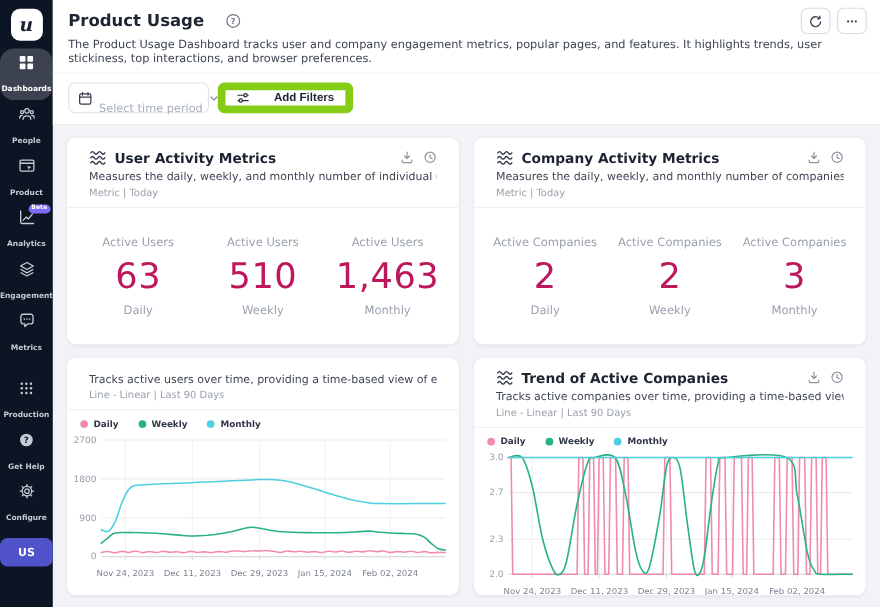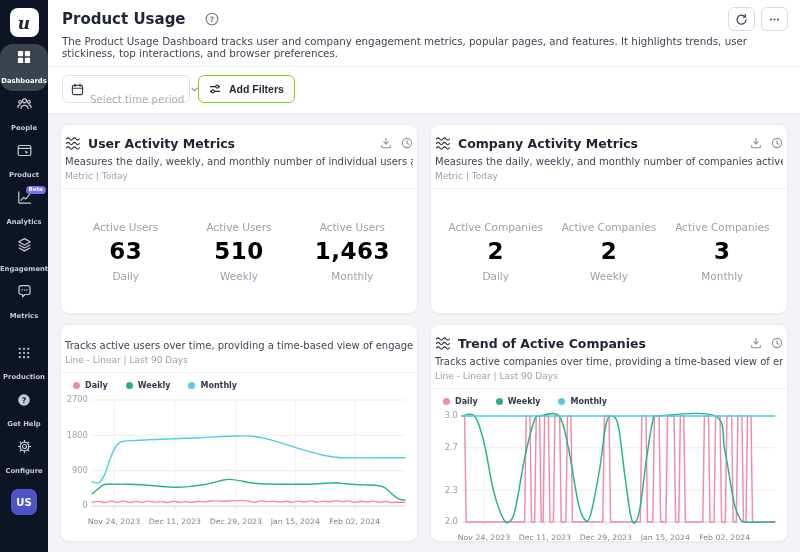--- a/index.html
+++ b/index.html
@@ -11,56 +11,56 @@
   .logo-box { width:29px; height:29px; background:#fff; border-radius:8px; margin:8px 0 7px; display:flex; align-items:center; justify-content:center;
               font-family:"DejaVu Serif","Liberation Serif",serif; font-style:italic; font-weight:bold; font-size:17px; color:#1b2130; }
   .nav-item { width:100%; padding:5px 0 6px; display:flex; flex-direction:column; align-items:center; gap:13px;
               font-size:6.8px; font-weight:600; color:#c6cbd4; cursor:pointer;border-radius:13px; }
   .nav-item.active { background:#3d4250; color:#ffffff; }
   .nav-icon { height:15px; display:flex; align-items:center; position:relative; color:inherit; }
   .nav-icon svg { display:block; }
   .beta { position:absolute; top:-4px; left:9px; background:#7b6cf3; color:#fff; font-size:5.5px; font-weight:bold;
           padding:1px 3px 1.5px; border-radius:5px; line-height:1; }
   .spacer { height:14px; }
-  .avatar { width:26px; height:26px; border-radius:7px; background:#4f52c9; color:#fff; font-weight:bold; font-size:10px;
+  .avatar { width:48px; height:26px; border-radius:7px; background:#4f52c9; color:#fff; font-weight:bold; font-size:10px;
             display:flex; align-items:center; justify-content:center; margin-top:8px; cursor:pointer; }
 
   
   .main { flex:1; display:flex; flex-direction:column; min-width:0; }
   .header { background:#fff; padding:7px 12px 7px 14px; border-bottom:1px solid #edeef2; }
   .header-top { display:flex; align-items:center; gap:19px; }
   .page-title { font-size:15px; font-weight:bold; color:#1e2533; }
   .header-actions { margin-left:auto; display:flex; gap:6px; }
   .icon-btn { width:27px; height:24px; border:1px solid #d8dbe1; border-radius:6px; background:#fff;
               display:flex; align-items:center; justify-content:center; cursor:pointer; color:#3a4150; }
   .page-desc { font-size:10.3px; color:#3e4554; margin-top:4px; }
 
   .filterbar { background:#fff; padding:8px 12px 10px 14px; display:flex; gap:8px; border-bottom:1px solid #e4e6ea; }
   .time-select { display:flex; align-items:center; gap:6px; border:1px solid #dfe2e8; border-radius:6px; height:28px;
                  padding:0 8px; width:128px; background:#fff; cursor:pointer; }
   .placeholder { font-size:10.3px; color:#a7aeb9; flex:1; white-space:nowrap;margin-top:20px; }
-  .add-filters { display:flex; align-items:center; gap:8px; border:1px solid #84cc16; border-radius:6px; height:28px;
+  .add-filters { display:flex; align-items:center; gap:22px; border:7px solid #84cc16; border-radius:6px; height:28px;
                  padding:0 10px; background:#fff; font-size:10.5px; font-weight:bold; color:#222936; cursor:pointer; }
 
   .content { flex:1; padding:10px 12px; display:grid; grid-template-columns:1fr 1fr; grid-template-rows:190px 1fr;
              gap:10px 12px; overflow:hidden; }
   .card { background:#fff; border:1px solid #e9ebef; border-radius:9px; display:flex; flex-direction:column;
           overflow:hidden; box-shadow:0 1px 2px rgba(16,24,40,.04); }
-  .card-header { padding:10px 4px 7px; }
+  .card-header { padding:10px 20px 7px; }
   .card-title-row { display:flex; align-items:center; gap:7px; }
   .card-title { font-size:12.5px; font-weight:bold; color:#1c2331; }
   .card-head-actions { margin-left:auto; display:flex; gap:9px; color:#8d93a0; }
   .card-head-actions span { cursor:pointer; display:flex; }
   .card-desc { font-size:10px; color:#3e4554; margin-top:5px; white-space:nowrap; overflow:hidden; }
   .card-meta { font-size:9px; color:#9aa1ad; margin-top:4px; }
   .card-body { border-top:1px solid #eef0f3; flex:1; display:flex; flex-direction:column; min-height:0; }
 
   .metrics-row { display:grid; grid-template-columns:repeat(3,1fr); align-content:center; flex:1; text-align:center; padding:0 8px; }
   .metric-label { font-size:10.5px; color:#9aa1ad; }
-  .metric-value { font-size:23px; font-weight:700; color:#000000; margin:5px 0 6px; letter-spacing:.5px; }
+  .metric-value { font-size:32px; font-weight:400; color:#be185d; margin:5px 0 6px; letter-spacing:.5px; }
   .metric-period { font-size:10.5px; color:#9aa1ad; }
 
   .legend-row { display:flex; gap:18px; padding:8px 12px 2px; align-items:center; }
   .legend-item { display:flex; align-items:center; gap:5px; font-size:8px; font-weight:bold; color:#30374a; cursor:pointer; }
   .legend-dot { width:7px; height:7px; border-radius:50%; background:#ccc; }
 
   .chart-wrap { padding:0 6px 2px 4px; flex:1; }
   .trend-chart { width:100%; height:140px; display:block; }
   .trend-chart .grid  { stroke:#e9ebef; stroke-width:1; }
   .trend-chart .gridv { stroke:#f1f2f5; stroke-width:1; }

